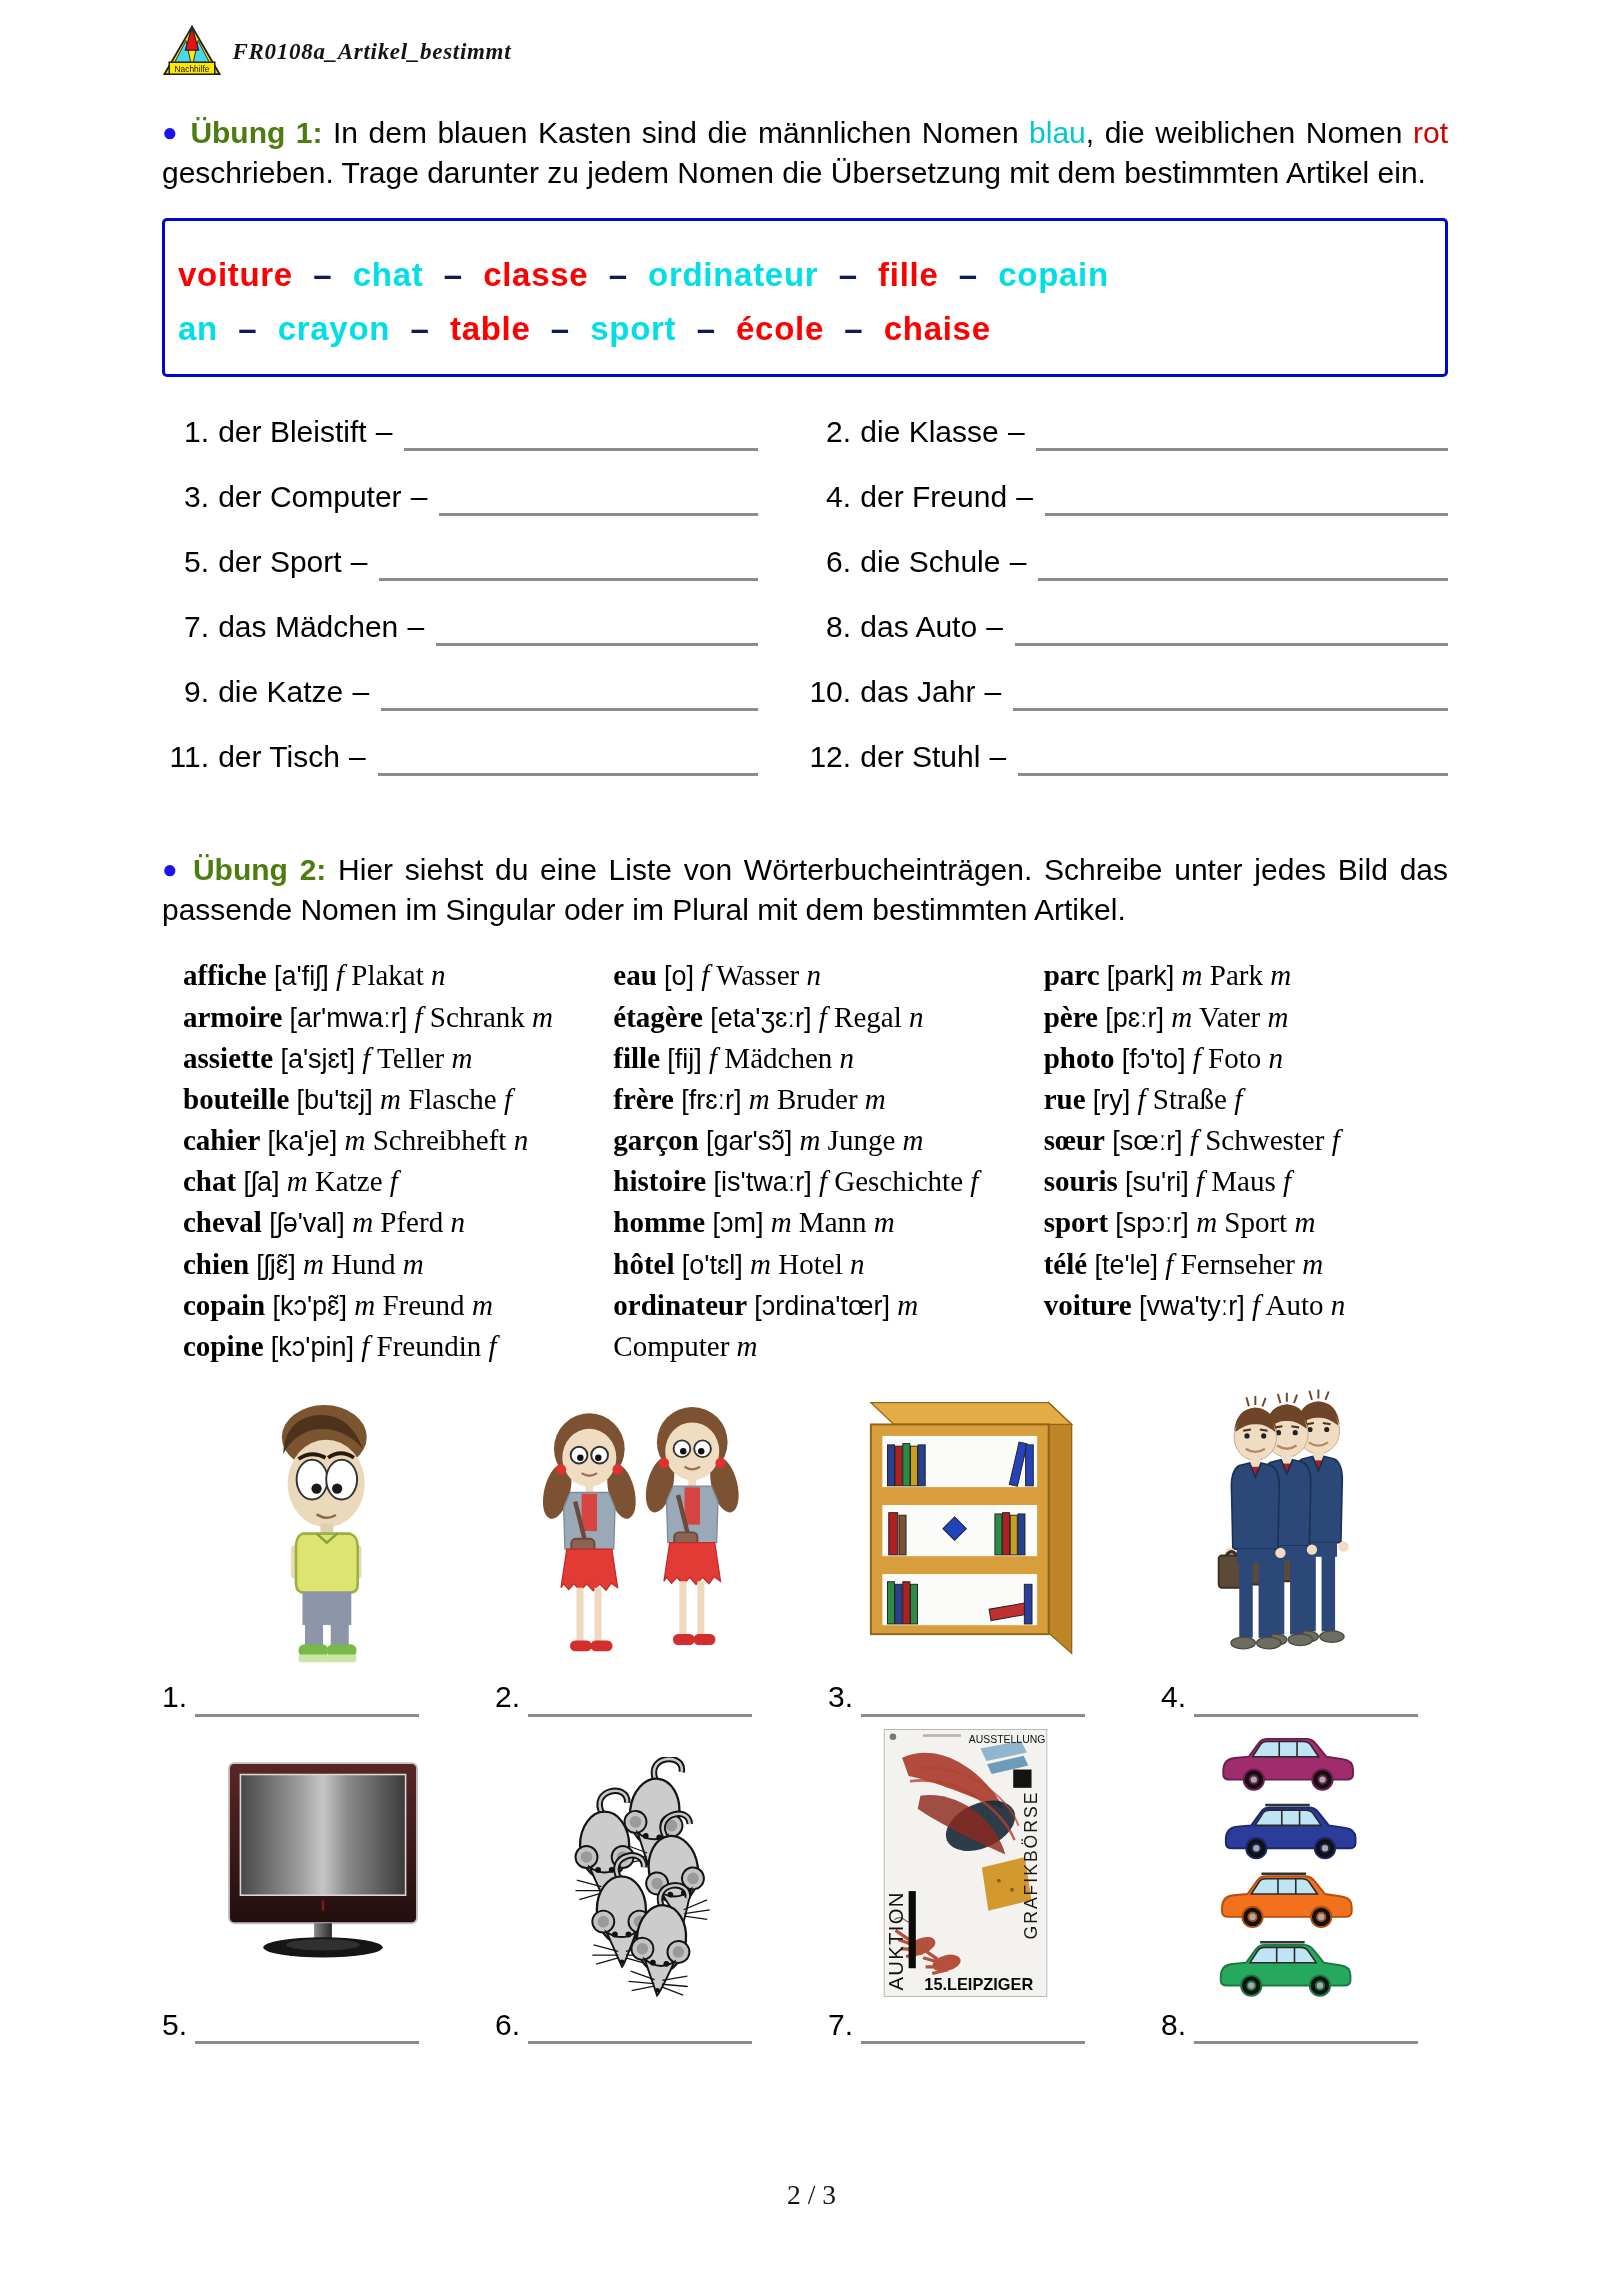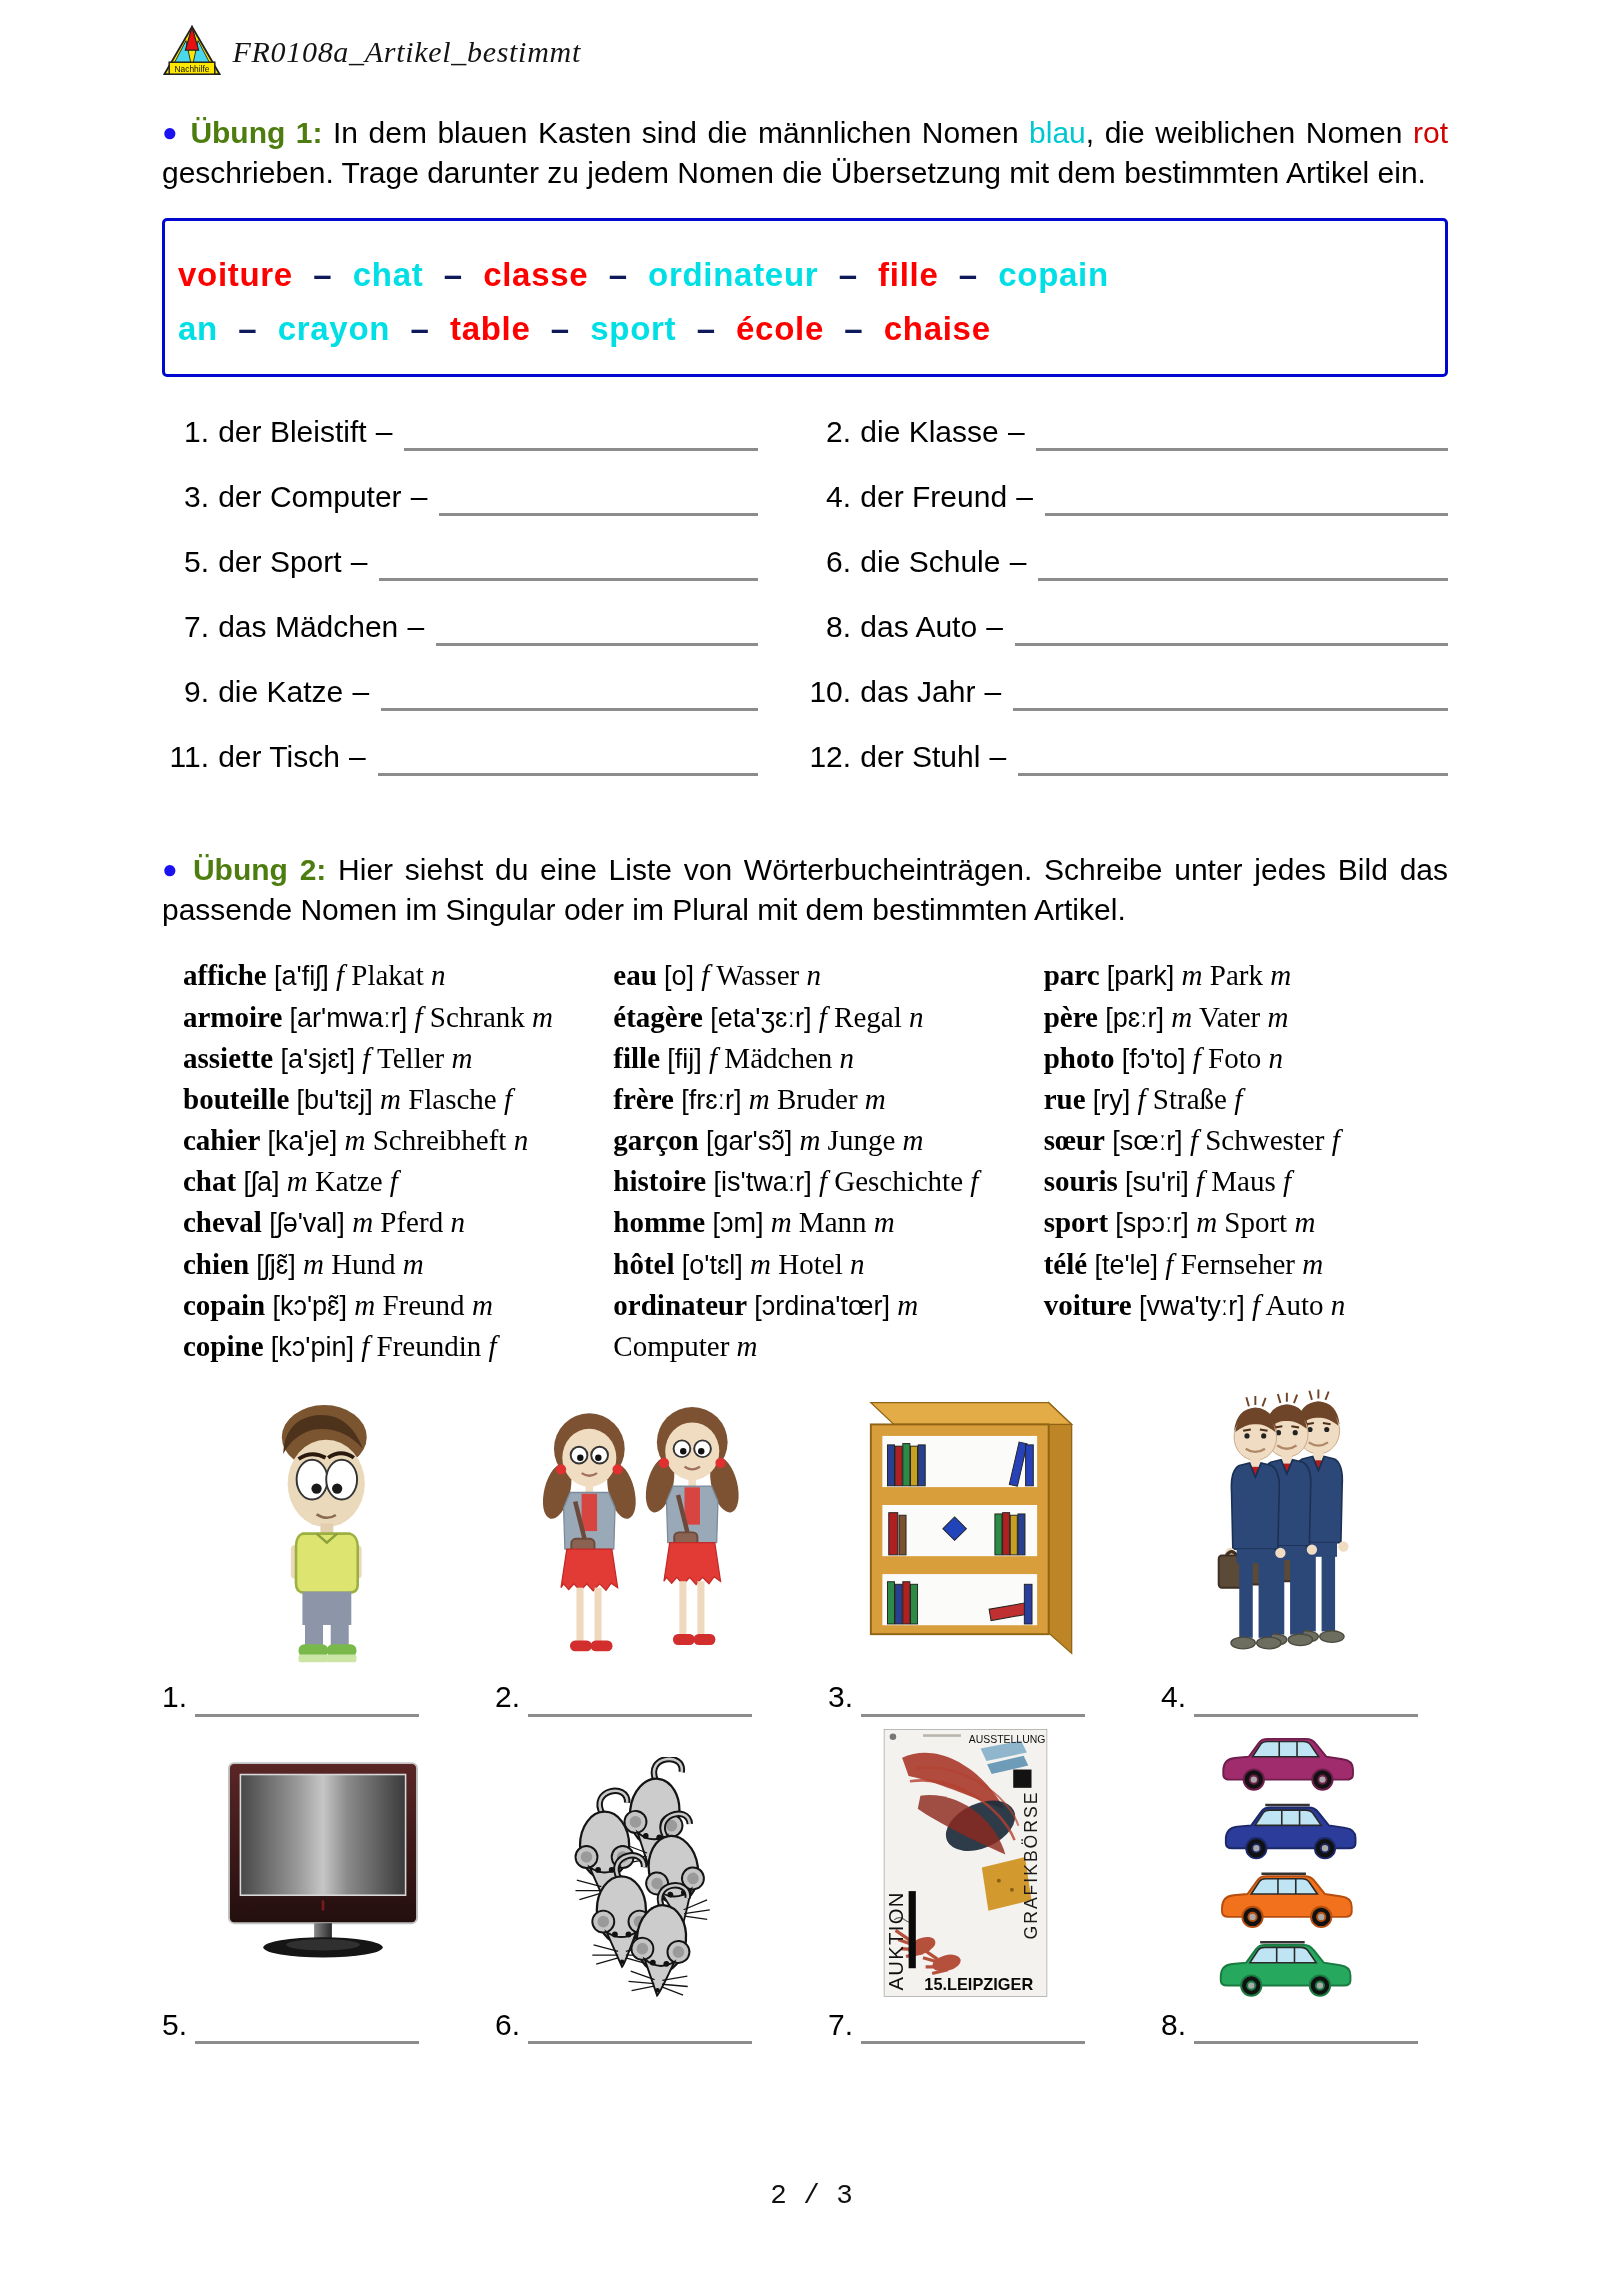--- a/index.html
+++ b/index.html
@@ -2,22 +2,22 @@
 <html style="font-size:10.5px"><head>
 <meta charset="utf-8">
 <style>
   html,body{margin:0;padding:0;}
   .page{position:relative;width:1623px;height:2295px;background:#ffffff;overflow:hidden;
         font-family:"Liberation Sans",sans-serif;color:#000;}
   .content{padding:0 175px 0 162px;}
 
   
   .header{display:flex;align-items:center;gap:10.5px;padding-top:25px;}
-  .doc-code{font-family:"Liberation Serif",serif;font-style:italic;font-weight:normal;
-            font-size:30px;color:#141414;letter-spacing:0.7px;}
+  .doc-code{font-family:"Liberation Serif",serif;font-style:italic;font-weight:bold;
+            font-size:23px;color:#141414;letter-spacing:0.7px;}
 
   
   .instr{font-size:30px;line-height:1.32;text-align:justify;margin:0;}
   .instr-1{margin-top:34px;}
   .instr-2{margin-top:45px;}
   .bullet{color:#1a12f0;font-size:26px;vertical-align:2px;}
   .ex-title{color:#4d7c0f;font-weight:bold;}
   .w-blau{color:#00c8d2;}
   .w-rot{color:#d40000;}
 
@@ -50,21 +50,21 @@
           justify-items:center;}
   .imgrow-1{margin-top:11.8px;height:291px;}
   .imgrow-2{margin-top:2.6px;height:270px;}
   .caprow{display:grid;grid-template-columns:repeat(4,1fr);column-gap:46px;
           font-size:30px;height:55px;align-items:center;}
   .cap{display:flex;align-items:baseline;}
   .cap .num{margin-right:7.9px;}
   .cap .blank{margin-right:30px;}
 
   .footer{position:absolute;left:0;right:0;bottom:84px;text-align:center;
-          font-family:Liberation Mono, monospace;font-size:27.5px;color:#111;}
+          font-family:Liberation Serif, serif;font-size:27.5px;color:#111;}
   svg text{font-family:"Liberation Sans",sans-serif;}
 </style>
 </head>
 <body>
 
 <div class="page">
   <div class="content">
 
     <div class="header">
       <svg width="60" height="54" viewBox="0 0 100 90">

